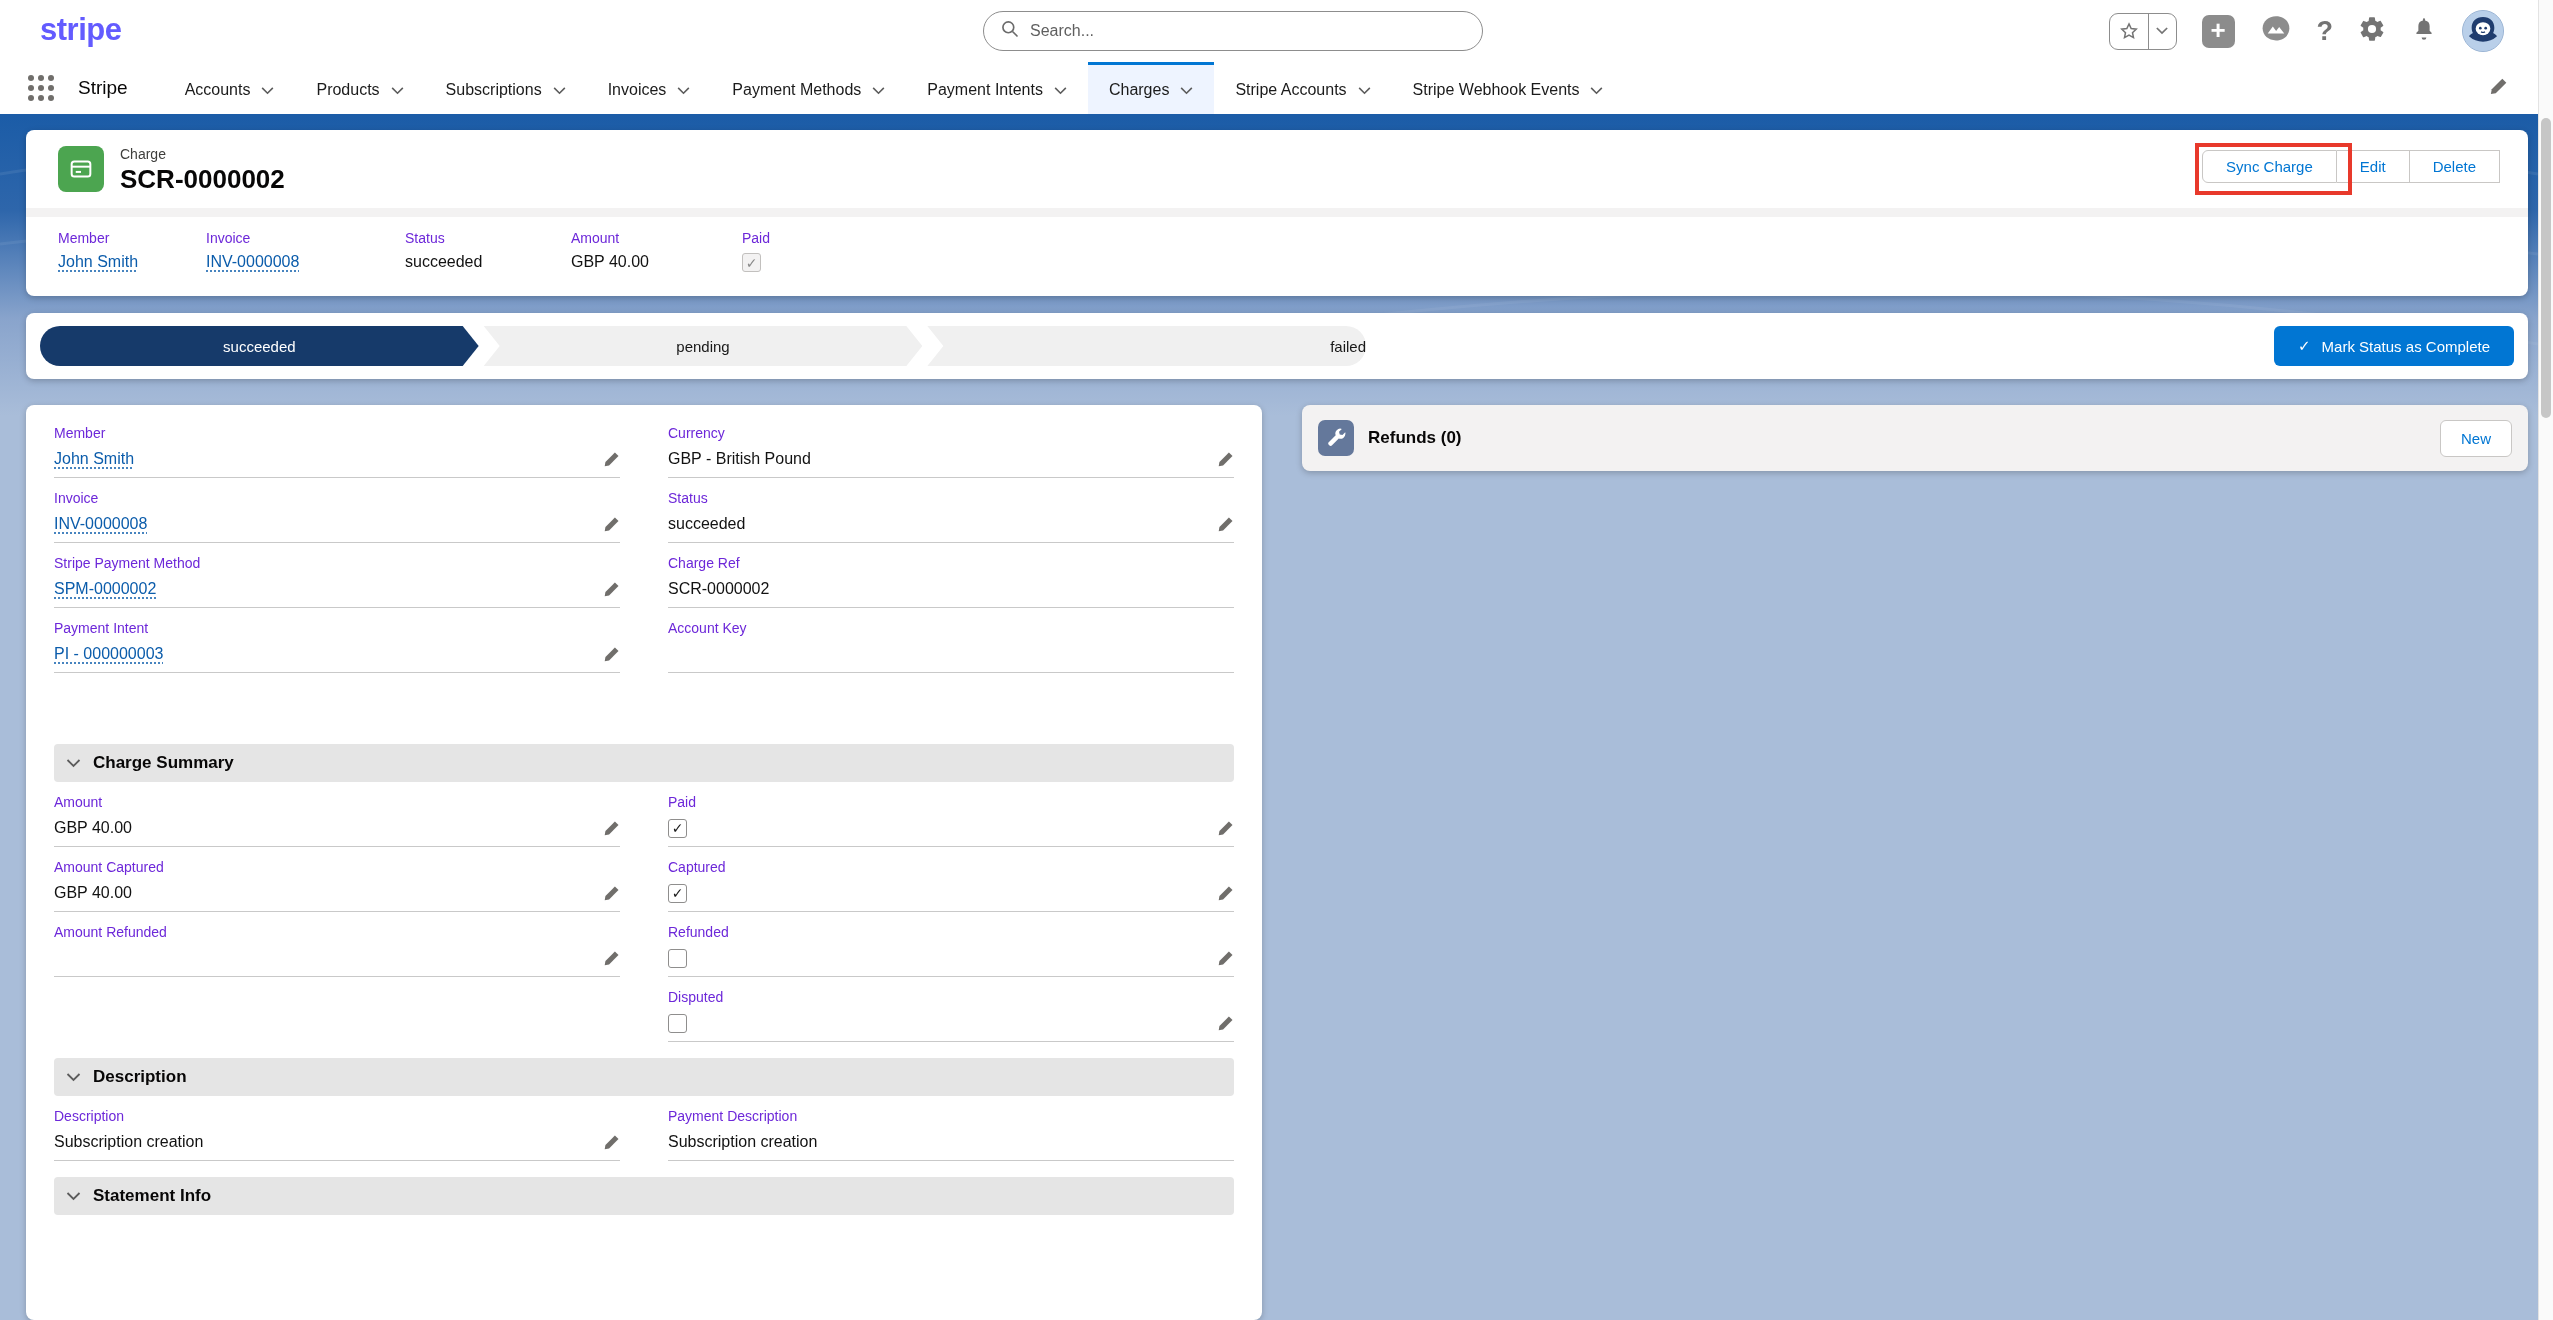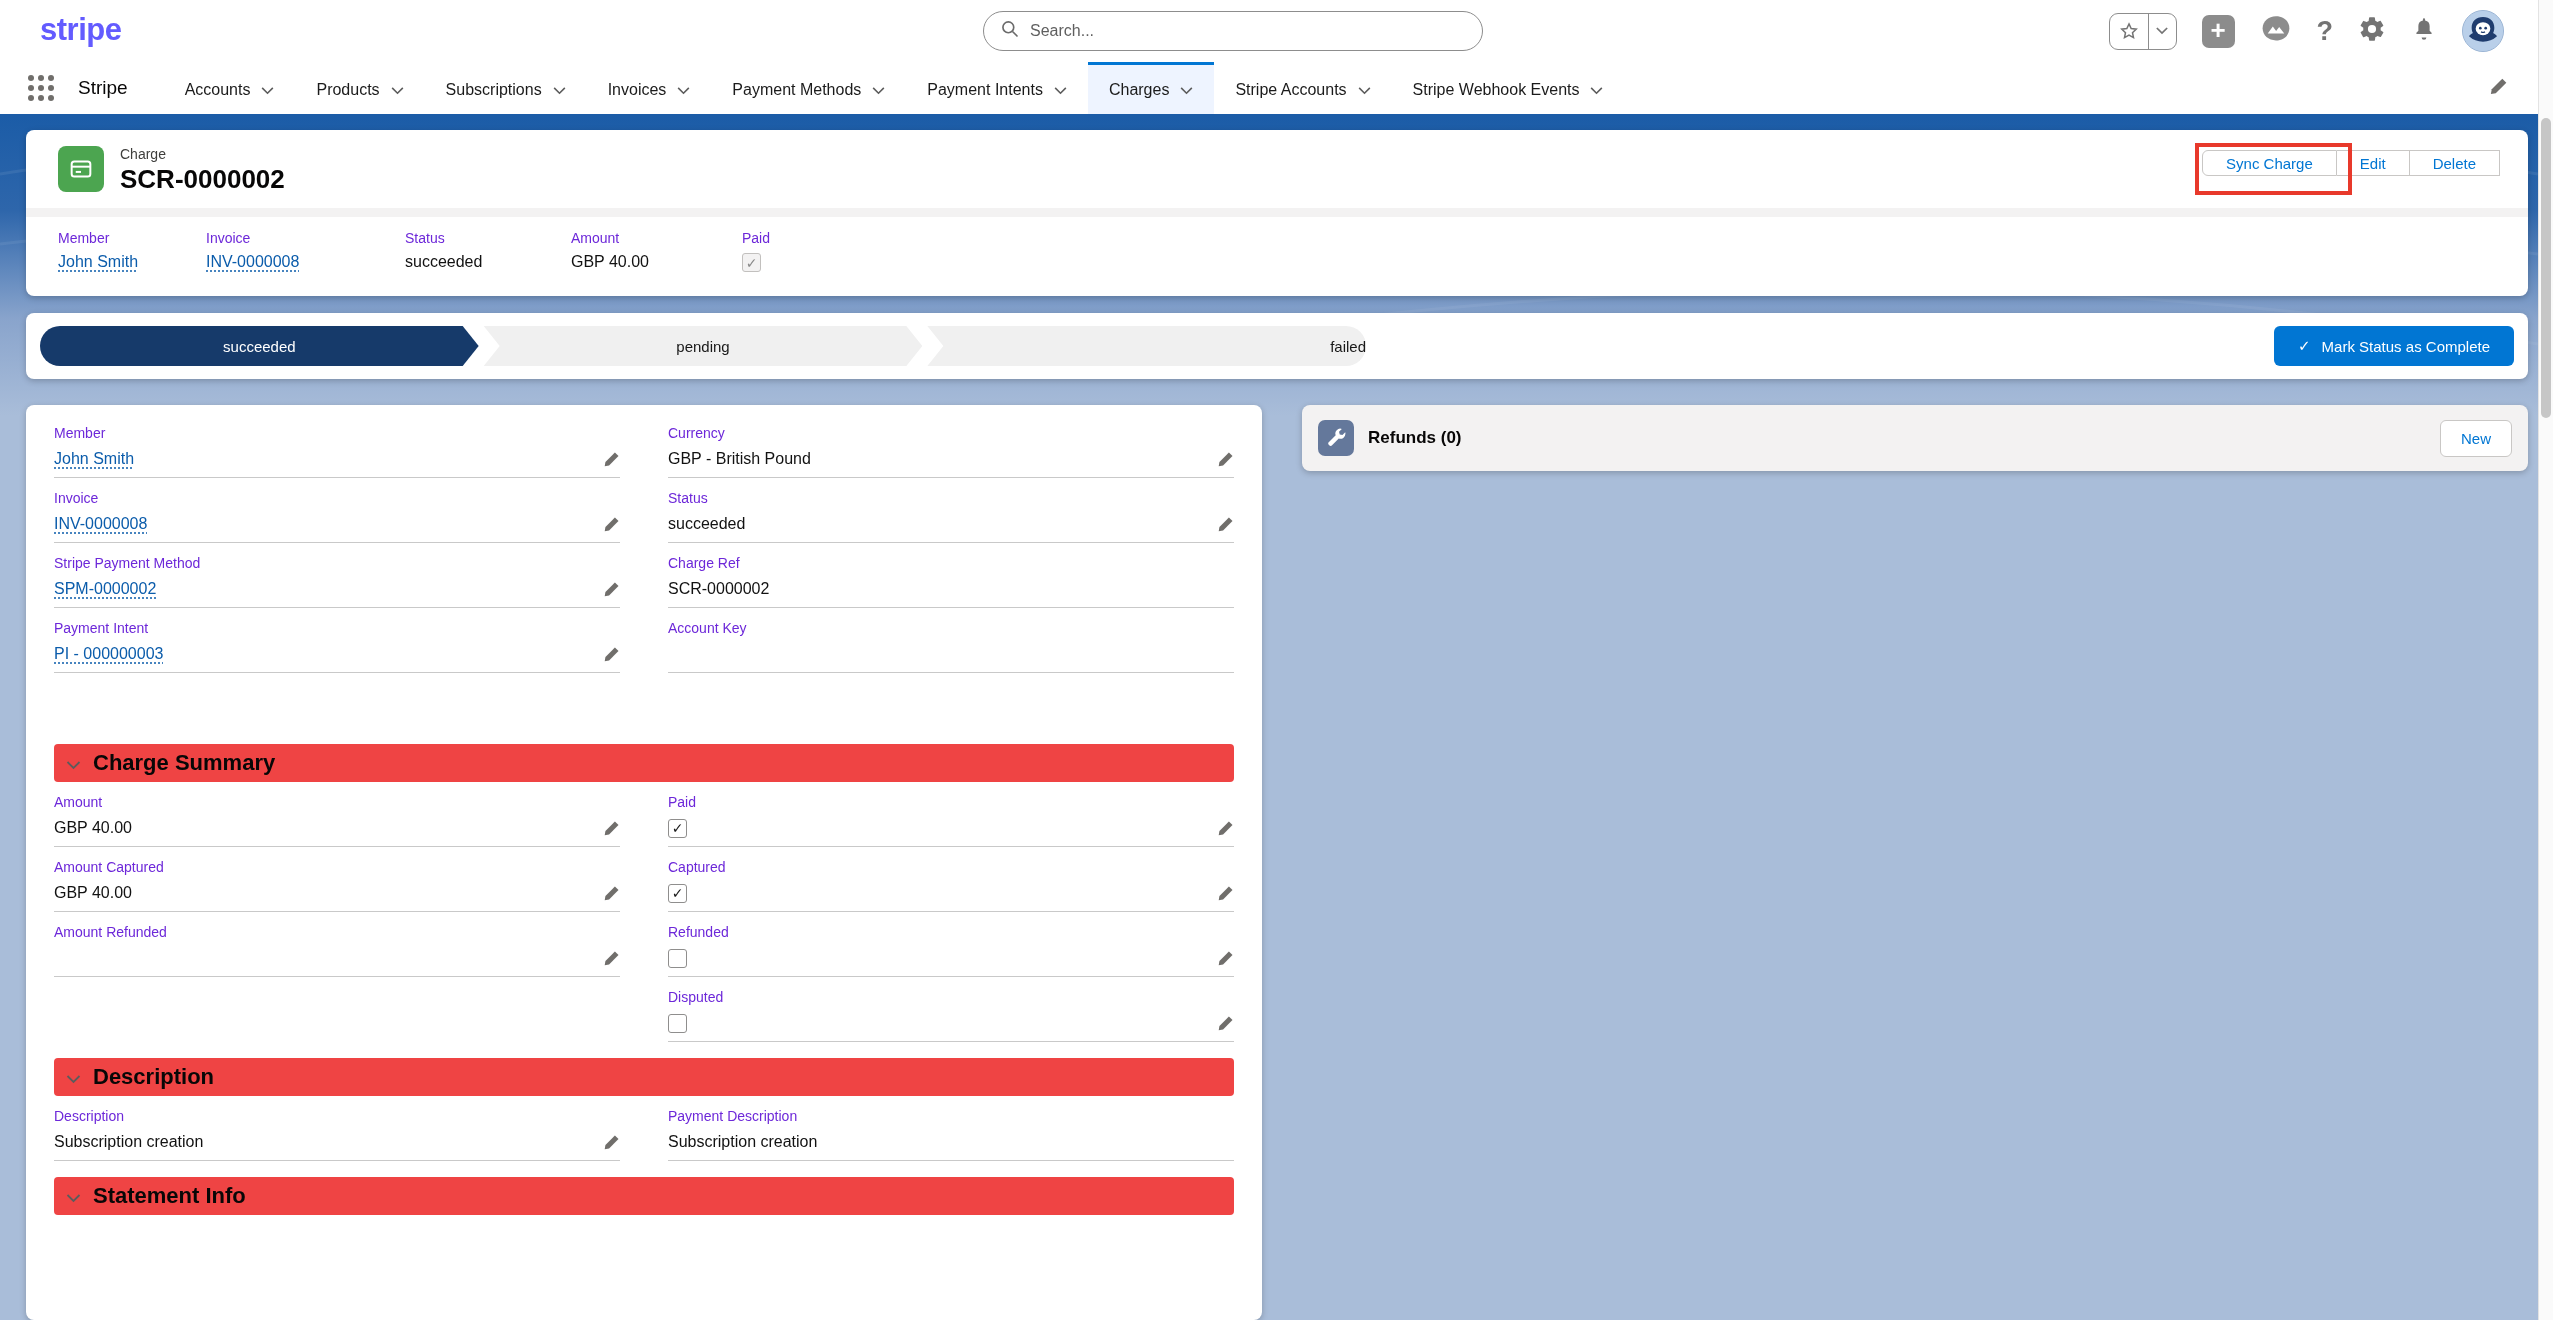--- a/index.html
+++ b/index.html
@@ -38,21 +38,21 @@
   
   .card { position:absolute; background:#fff; border-radius:8px; box-shadow:0 2px 6px rgba(0,0,0,.22); }
 
   
   .hl-card { left:26px; top:130px; width:2502px; height:166px; }
   .hl-top { display:flex; align-items:flex-start; padding:16px 28px 0 32px; }
   .rec-icon { width:46px; height:46px; border-radius:8px; background:#4CA550; display:flex; align-items:center; justify-content:center; }
   .rec-titles { margin-left:16px; }
   .obj-label { font-size:14px; color:#3e3e3c; }
   .rec-name { font-size:26px; font-weight:bold; color:#080707; margin-top:2px; }
-  .actions { margin-left:auto; margin-top:4px; display:flex; position:relative; height:26px; }
+  .actions { margin-left:auto; margin-top:4px; display:flex; position:relative; height:33px; }
   .abtn { padding:0 23px; font-size:15px; color:#0176d3; background:#fff; border:1px solid #c9c7c5; height:100%; cursor:pointer; font-family:inherit; }
   .abtn:first-child { border-radius:6px 0 0 6px; }
   .abtn + .abtn { border-left:none; }
   .abtn:last-child { border-radius:0 6px 6px 0; }
   .red-annotation { position:absolute; top:-7px; left:-7px; width:157px; height:52px; border:4px solid #e8392b; pointer-events:none; }
   .hl-band { height:9px; background:#f3f2f2; margin-top:13px; }
   .hl-fields { display:flex; padding:13px 32px 0 32px; }
   .hl-field:nth-child(1){width:148px;} .hl-field:nth-child(2){width:199px;}
   .hl-field:nth-child(3){width:166px;} .hl-field:nth-child(4){width:171px;}
   .f-label { font-size:14px; color:#6d28d9; }
@@ -70,21 +70,21 @@
   .mark-btn { margin-left:auto; height:40px; padding:0 24px; background:#0176d3; border:none; border-radius:6px; color:#fff; font-size:15px; display:flex; align-items:center; gap:11px; cursor:pointer; font-family:inherit; }
 
   
   .detail-card { left:26px; top:405px; width:1236px; height:915px; padding:8px 28px 0; overflow:hidden; }
   .grid { display:grid; grid-template-columns:1fr 1fr; column-gap:48px; }
   .field { padding-top:12px; min-height:55px; border-bottom:1px solid #c9c9c9; }
   .field--blank { border-bottom:none; }
   .f-valrow { display:flex; align-items:center; min-height:36px; }
   .f-valrow .f-value { margin-top:0; }
   .pencil { margin-left:auto; cursor:pointer; display:flex; }
-  .sec-hdr { margin-top:16px; height:38px; background:#ef4444; border-radius:4px; display:flex; align-items:center; gap:12px; padding:0 12px; font-size:22px; font-weight:bold; color:#080707; cursor:pointer; }
+  .sec-hdr { margin-top:16px; height:38px; background:#e5e5e5; border-radius:4px; display:flex; align-items:center; gap:12px; padding:0 12px; font-size:17px; font-weight:bold; color:#080707; cursor:pointer; }
   .cb { width:19px; height:19px; border:1px solid #8f8e8d; border-radius:3px; background:#fff; display:flex; align-items:center; justify-content:center; font-size:14px; color:#1b1b1b; }
   .cb--dim { background:#f3f2f2; border-color:#c2c0be; color:#8a8a8a; }
 
   
   .refunds-card { left:1302px; top:405px; width:1226px; height:66px; background:#f3f2f2; display:flex; align-items:center; padding:0 16px; }
   .ref-icon { width:36px; height:36px; border-radius:7px; background:#64789B; display:flex; align-items:center; justify-content:center; }
   .ref-title { margin-left:14px; font-size:17px; font-weight:bold; color:#080707; }
   .new-btn { margin-left:auto; height:37px; padding:0 20px; background:#fff; border:1px solid #c9c7c5; border-radius:6px; color:#0176d3; font-size:15px; cursor:pointer; font-family:inherit; }
 
   

